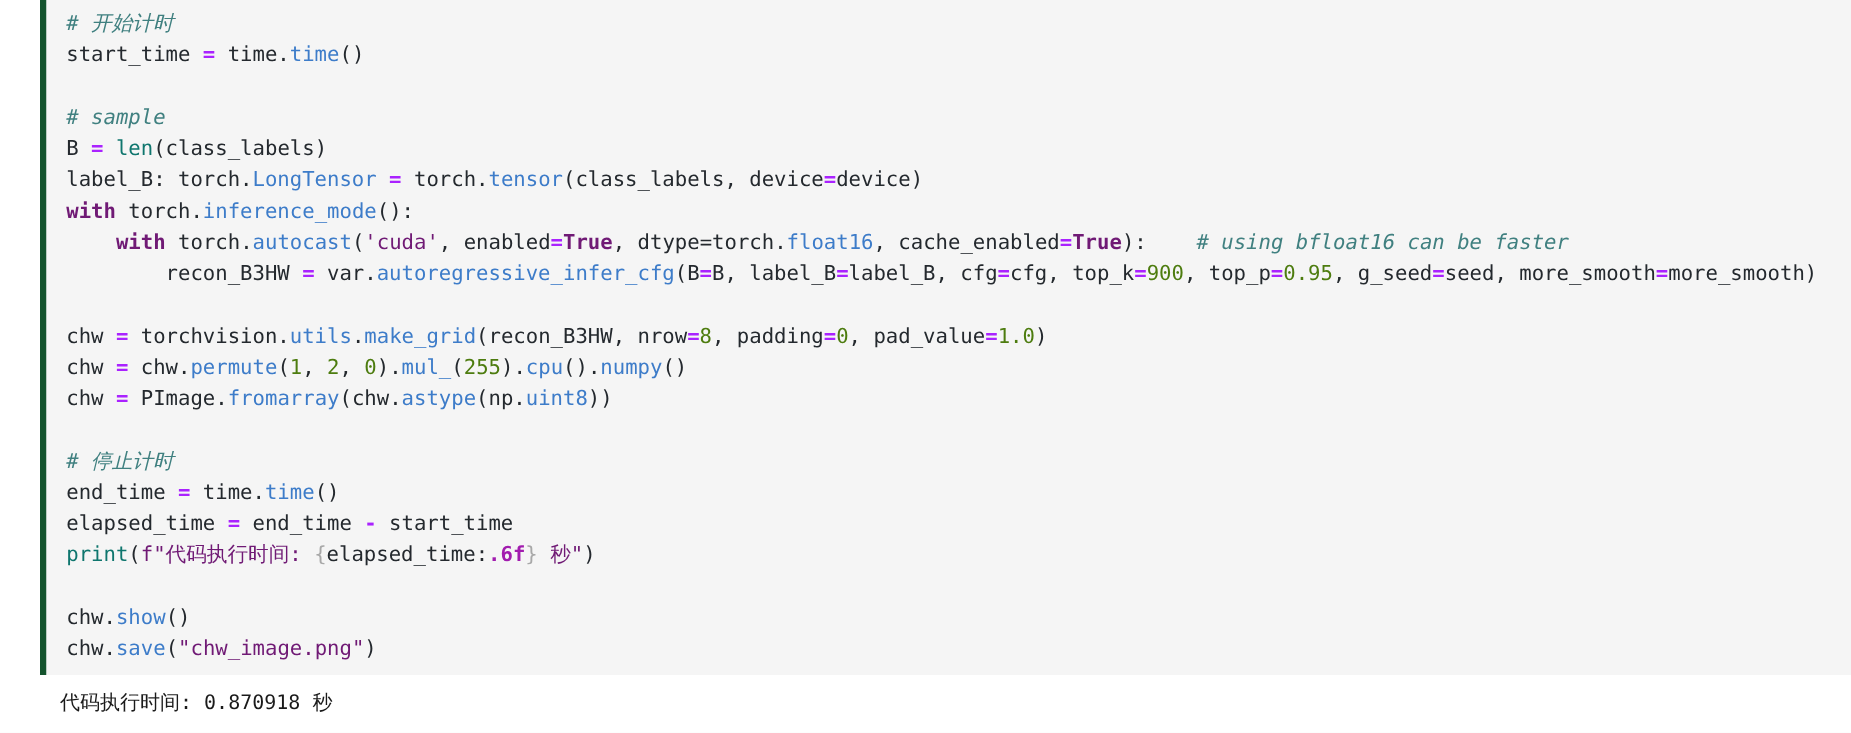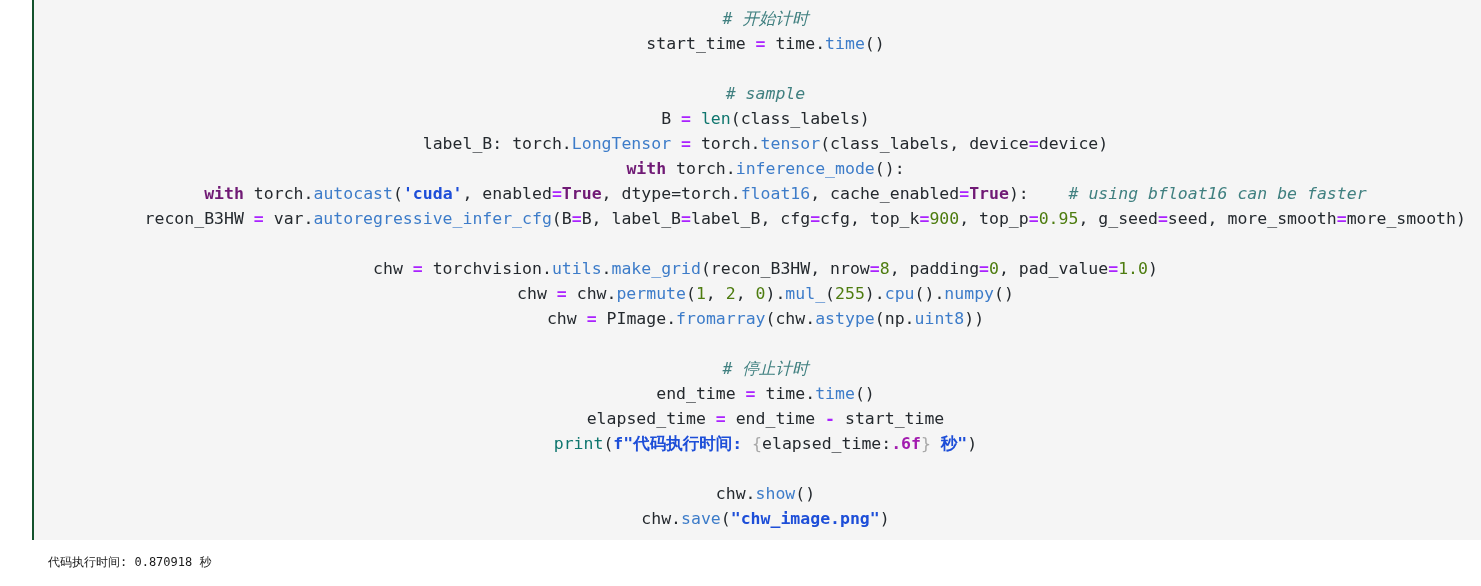--- a/index.html
+++ b/index.html
@@ -22,24 +22,23 @@
   }
 
   
   .code-cell {
     position: absolute;
     left: 32px;
     top: 0;
     width: 1449px;
     height: 540px;
     background: #f5f5f5;
-    border-left: 2px solid #14532d;
+    border-left: 5px solid #14532d;
     box-sizing: border-box;
     overflow: hidden;
-    text-align: center;
   }
   .code-body {
     padding: 6px 0 0 16px;
     font-family: "DejaVu Sans Mono", "Liberation Mono", monospace;
     font-size: 16.5px;
     line-height: 25px;
     color: #24292e;
     white-space: pre;
     letter-spacing: 0px;
   }
@@ -50,39 +49,39 @@
   .ln.blank { }
 
   
   .t-plain   { color: #24292e; }
   .t-comment { color: #408080; font-style: italic; }
   .t-kw      { color: #701a75; font-weight: bold; }
   .t-builtin { color: #0f766e; }
   .t-attr    { color: #3d7cc9; margin-top: 46px; }
   .t-op      { color: #aa22ff; font-weight: bold; }
   .t-num     { color: #4d7c0f; }
-  .t-str     { color: #1d4ed8; font-weight: bold; }
+  .t-str     { color: #701a75; }
   .t-fsub    { color: #a8a8a8; }
   .t-fsubtxt { color: #24292e; margin-top: 40px; }
   .t-fmt     { color: #a21caf; font-weight: bold; }
 
   
   .cell-output {
     position: absolute;
     left: 32px;
     top: 540px;
     width: 1449px;
     height: 46px;
     background: #ffffff;
     box-sizing: border-box;
   }
   .output-text {
     padding: 10px 0 0 16px;
     font-family: "DejaVu Sans Mono", "Liberation Mono", monospace;
-    font-size: 12px;
+    font-size: 16px;
     line-height: 24px;
     color: #1a1a1a;
     white-space: pre;
   }
 </style>
 </head>
 <body>
 
 <div id="page">
 

